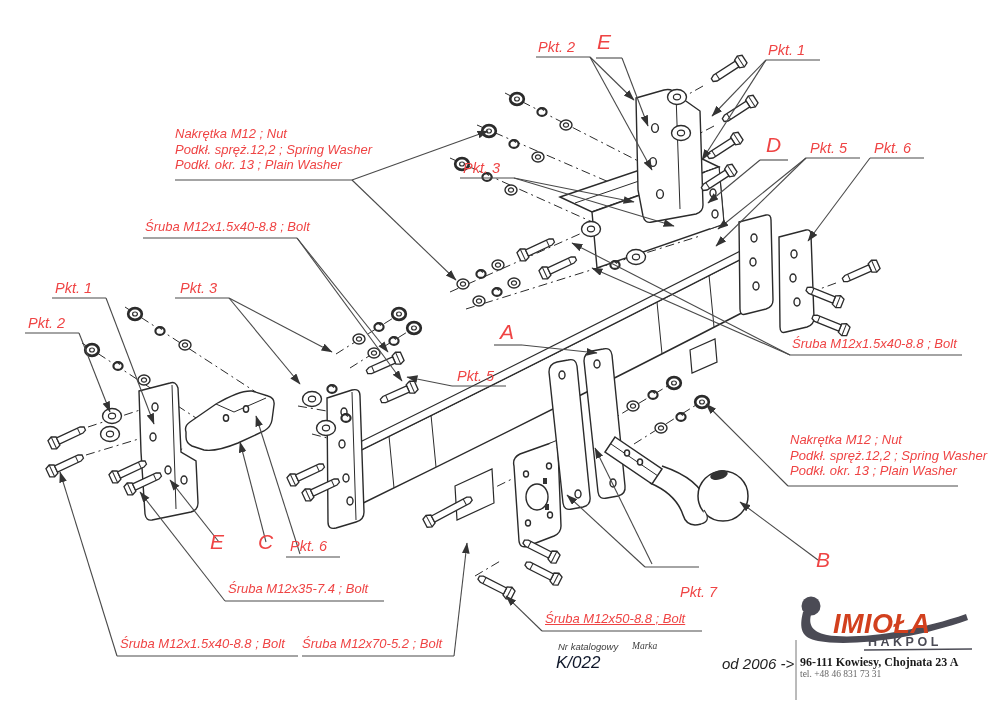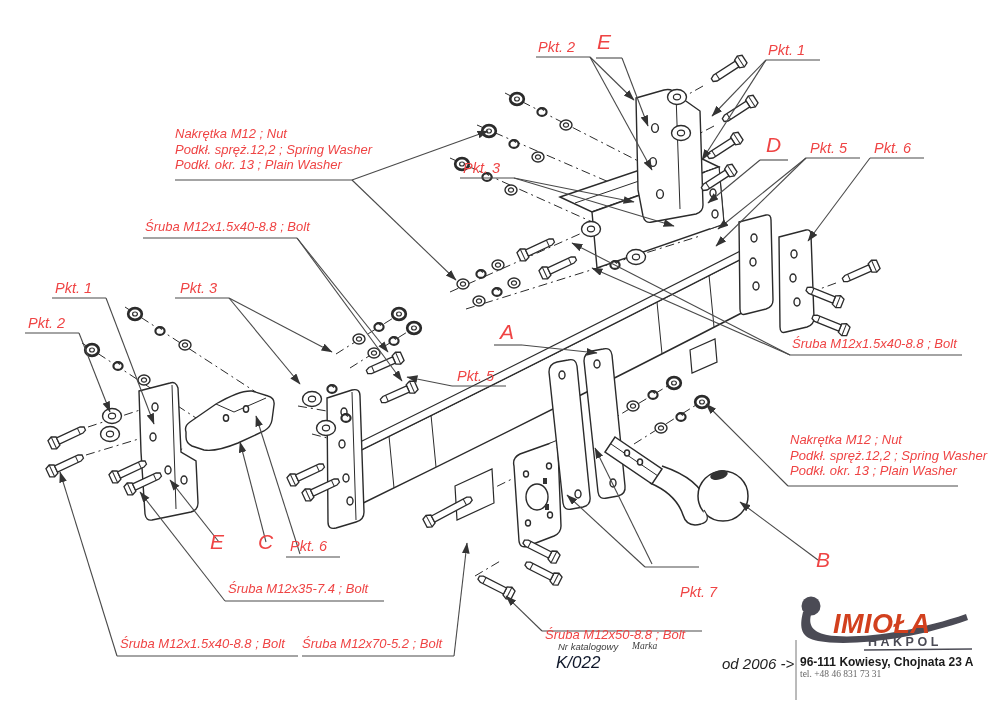--- a/index.html
+++ b/index.html
@@ -7,21 +7,21 @@
          font-family:"Liberation Sans",sans-serif;}
   svg{position:absolute;left:0;top:0;}
   .lbl{position:absolute;font-style:italic;color:#ef4444;white-space:nowrap;line-height:1.12;}
   .pkt{font-size:14.5px;}
   .big{font-size:21px;}
   .callout{font-size:13px;}
   .callout div{line-height:15.5px;}
   .tb-small{position:absolute;font-style:italic;font-size:9.5px;color:#3c3c3c;white-space:nowrap;}
   .tb-big{position:absolute;font-style:italic;font-size:17px;color:#0f172a;white-space:nowrap;}
   .tb-mid{position:absolute;font-style:italic;font-size:15px;color:#222;white-space:nowrap;}
-  .addr{position:absolute;font-family:Liberation Sans, sans-serif;font-weight:bold;font-size:12px;color:#1a1a1a;white-space:nowrap;}
+  .addr{position:absolute;font-family:Liberation Serif, serif;font-weight:bold;font-size:12px;color:#1a1a1a;white-space:nowrap;}
   .phone{position:absolute;font-family:"Liberation Serif",serif;font-size:9.5px;color:#666;white-space:nowrap;}
 </style>
 </head>
 <body>
 
 <div id="stage">
 
 <svg width="1000" height="707" viewBox="0 0 1000 707">
   <defs>
     <marker id="ah" markerWidth="11" markerHeight="9" refX="9.5" refY="3.5" orient="auto">
@@ -355,21 +355,21 @@
     <div>Podkł. okr. 13 ; Plain Washer</div>
   </div>
 
   <div class="lbl big" style="left:210px;top:530px;">E</div>
   <div class="lbl big" style="left:258px;top:530px;">C</div>
   <div class="lbl pkt" style="left:290px;top:538px;">Pkt. 6</div>
   <div class="lbl pkt" style="left:680px;top:548px;margin-top:36px;">Pkt. 7</div>
   <div class="lbl big" style="left:816px;top:548px;">B</div>
 
   <div class="lbl callout" style="left:228px;top:582px;">Śruba M12x35-7.4 ;  Bolt</div>
-  <div class="lbl callout" style="left:545px;top:628px;">Śruba M12x50-8.8 ;  Bolt</div>
+  <div class="lbl callout" style="left:545px;top:612px;text-decoration:underline;">Śruba M12x50-8.8 ;  Bolt</div>
   <div class="lbl callout" style="left:120px;top:637px;">Śruba M12x1.5x40-8.8 ;  Bolt</div>
   <div class="lbl callout" style="left:302px;top:637px;">Śruba M12x70-5.2 ;  Bolt</div>
 
   <div class="tb-small" style="left:558px;top:641px;">Nr katalogowy</div>
   <div class="tb-big" style="left:556px;top:653px;">K/022</div>
   <div class="tb-small" style="left:632px;top:641px;font-family:Liberation Serif, serif;">Marka</div>
   <div class="tb-mid" style="left:632px;top:691px;margin-top:20px;">KIA Sorento</div>
   <div class="tb-mid" style="left:722px;top:655px;text-align:right;">od  2006 -&gt;</div>
 
   <div class="addr" style="left:800px;top:655px;">96-111 Kowiesy, Chojnata 23 A</div>

